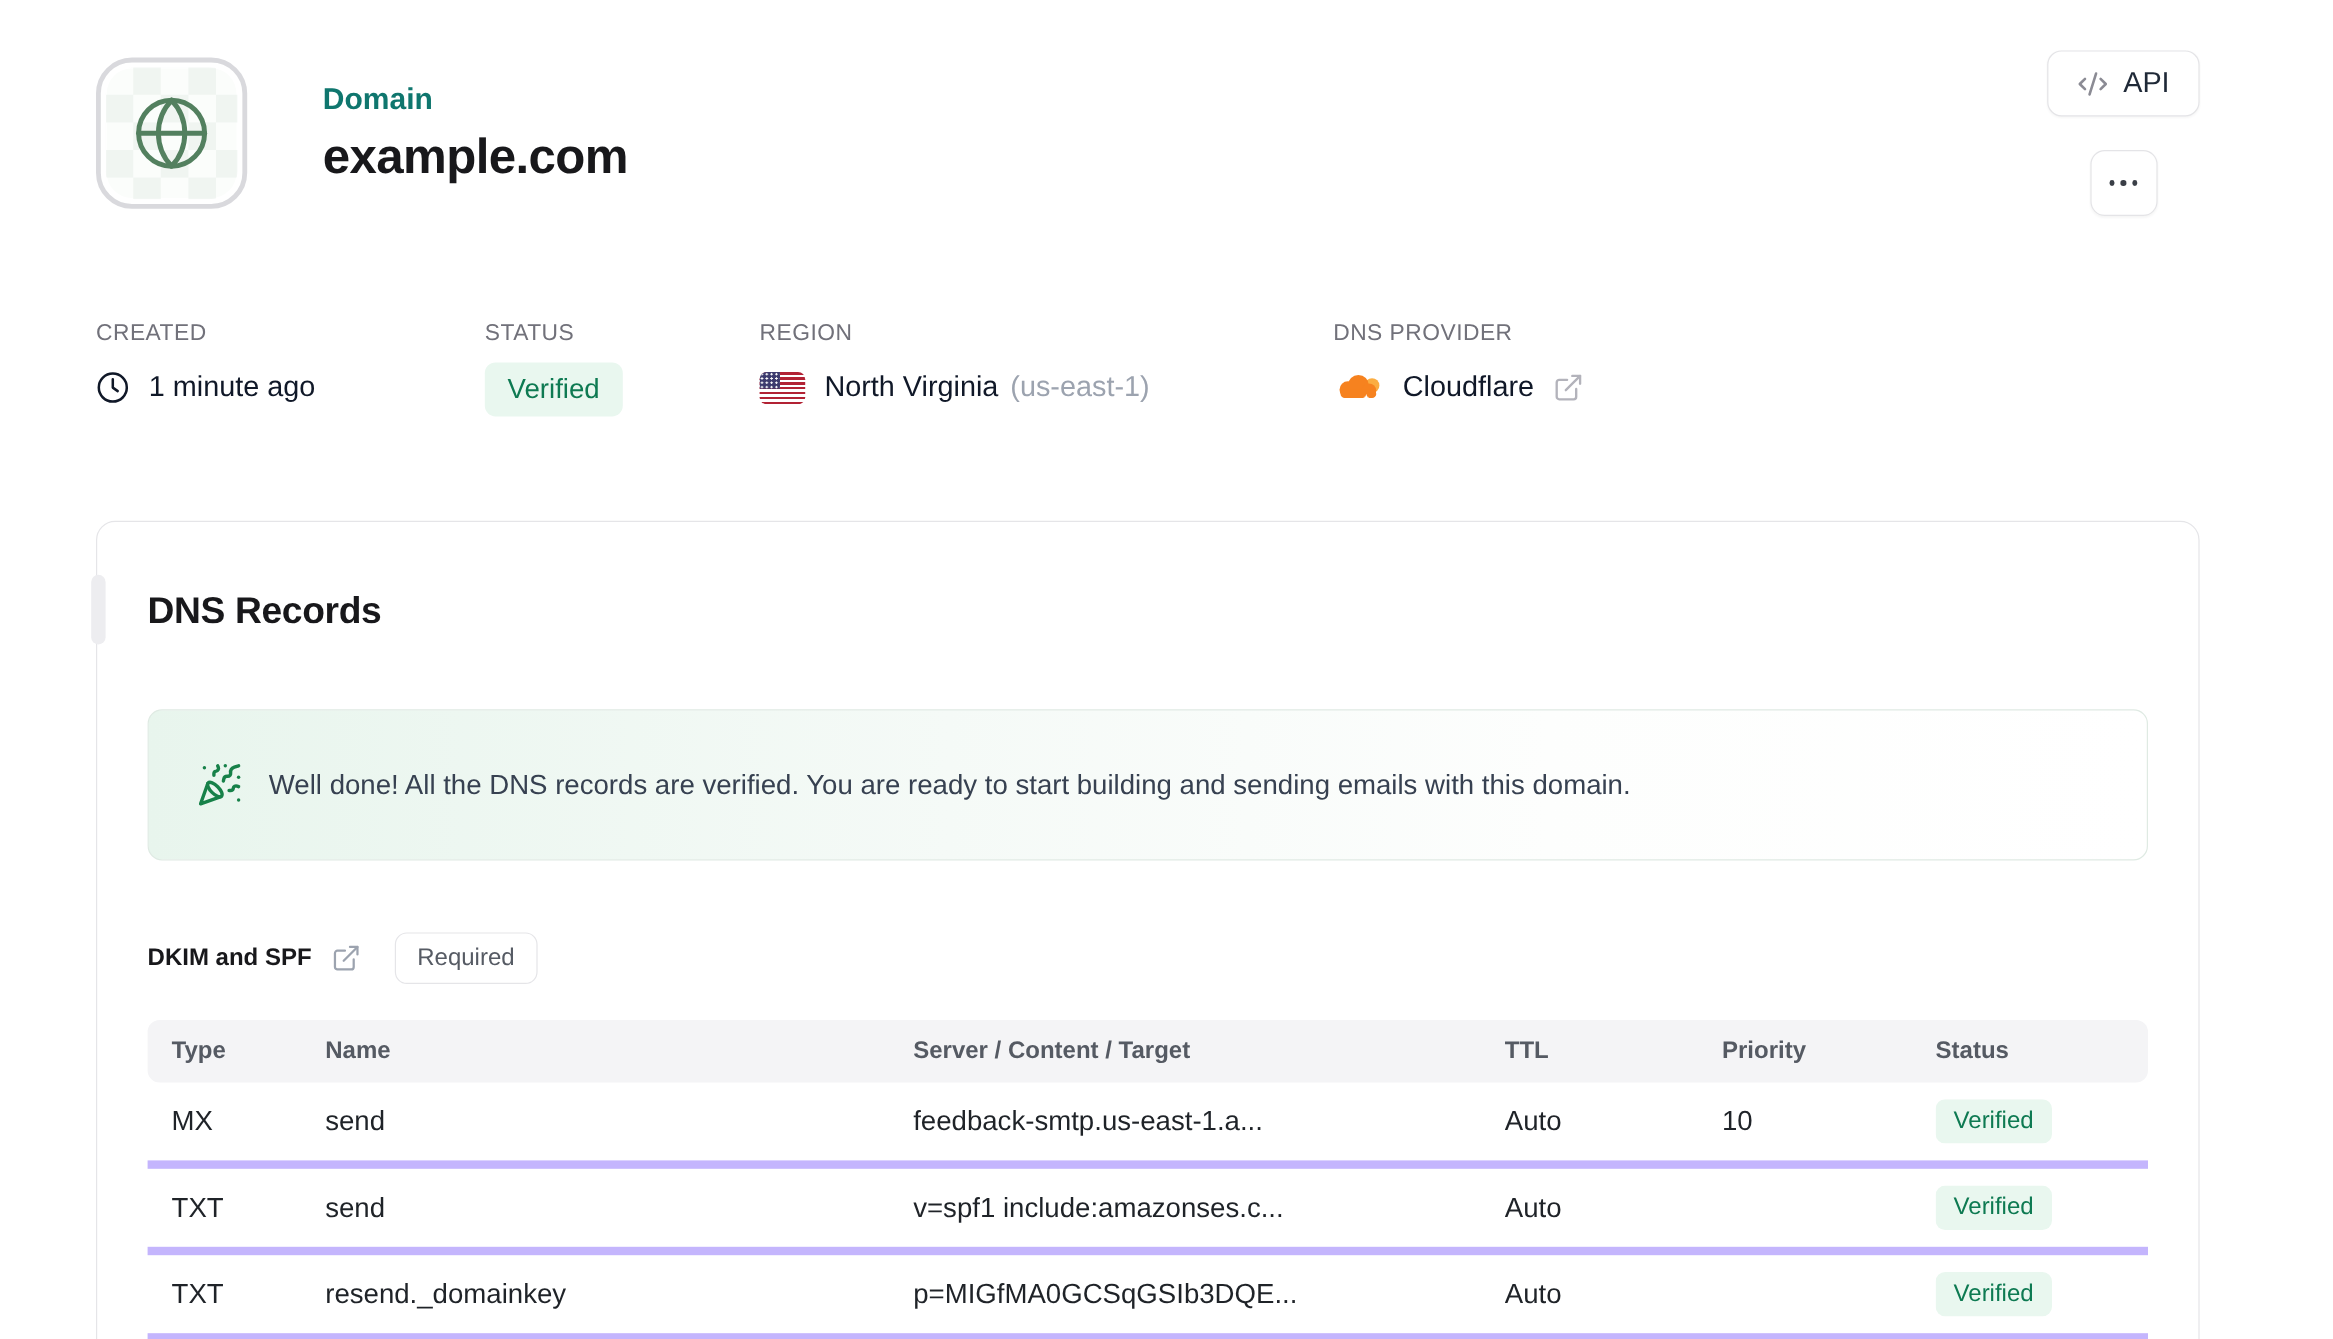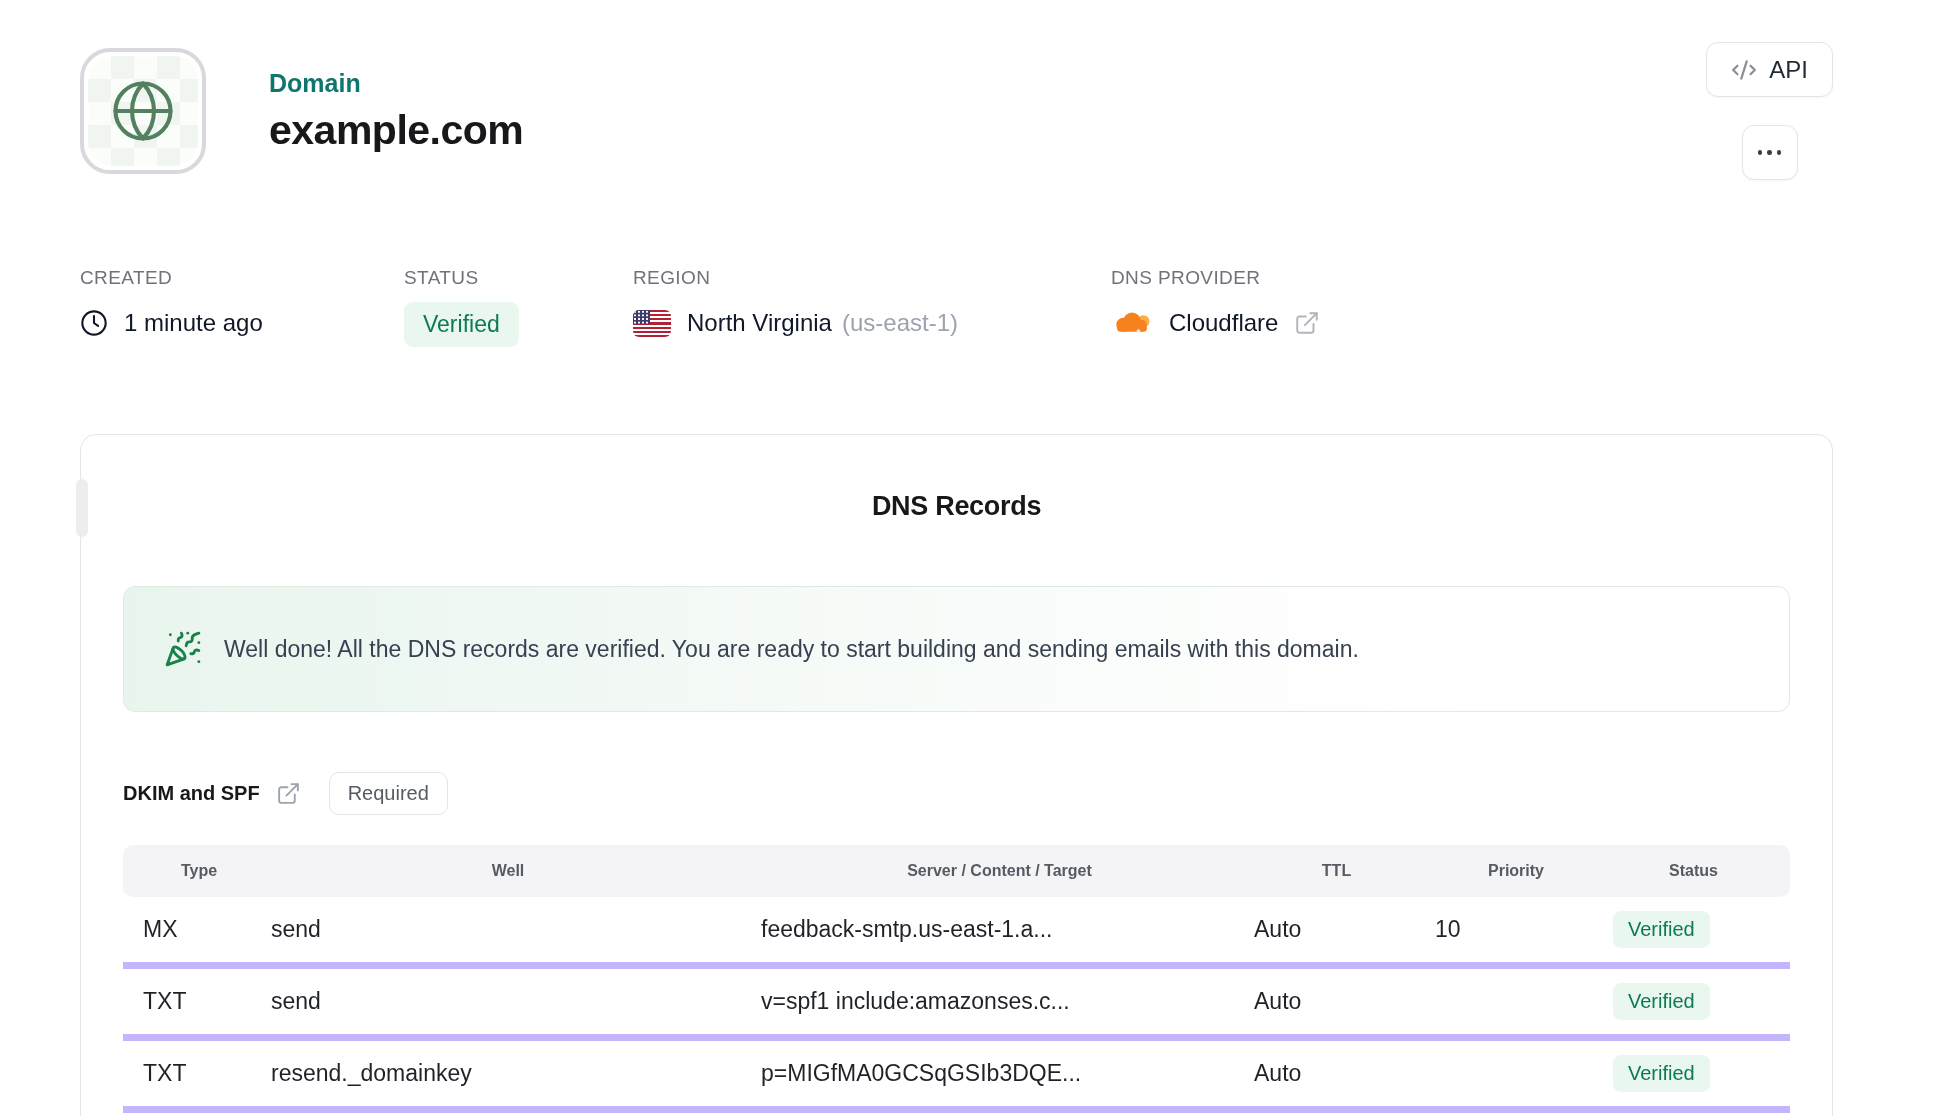--- a/index.html
+++ b/index.html
@@ -43,38 +43,38 @@
   .flag { width:38px; height:27px; border-radius:6px; overflow:hidden; position:relative; flex:0 0 auto;
           background:repeating-linear-gradient(to bottom, #b22234 0 2.1px, #ffffff 2.1px 4.16px); }
   .flag .canton { position:absolute; left:0; top:0; width:17px; height:14.5px; background:#3c3b6e;
           background-image:radial-gradient(#ffffff 0.8px, transparent 0.9px); background-size:4px 3.6px; }
 
   
   .card { position:relative; margin-top:87px; border:1px solid #e5e5e8; border-radius:16px;
           background:#fff; height:780px; padding:56px 42px 0 42px; }
   .card-notch { position:absolute; left:-5px; top:44px; width:12px; height:58px;
           background:#ededf0; border-radius:8px; }
-  .card-title { font-size:27px; font-weight:700; color:#18181b; letter-spacing:-0.3px;text-align:center; }
+  .card-title { font-size:31px; font-weight:700; color:#18181b; letter-spacing:-0.3px; }
 
   .banner { margin-top:64px; height:126px; border:1px solid #dfeae3; border-radius:12px;
           display:flex; align-items:center; gap:22px; padding:0 40px;
           background:linear-gradient(90deg, #e8f5ed 0%, #f5faf7 40%, #fdfefd 70%, #ffffff 100%);
           font-size:23px; color:#374151; }
 
   .section-head { margin-top:60px; display:flex; align-items:center; gap:16px; }
   .section-title { font-size:20px; font-weight:700; color:#18181b; }
   .required-badge { margin-left:12px; font-size:20px; color:#565b64; border:1.5px solid #e5e5e8;
           border-radius:10px; padding:9px 18px; background:#fff; }
 
   
   .table { margin-top:30px; width:100%; }
   .trow, .thead { display:grid; grid-template-columns:128px 490px 493px 181px 178px 1fr;
           align-items:center; padding-left:20px; }
   .thead { height:52px; background:#f4f4f6; border-radius:10px;
-          font-size:16px; font-weight:600; color:#555a63;text-align:center; }
+          font-size:20px; font-weight:600; color:#555a63; }
   .trow { height:72px; border-bottom:7px solid #c4b5fd; font-size:23px; color:#1f2328; }
   .cell { overflow:hidden; white-space:nowrap; text-overflow:ellipsis; padding-right:16px; }
 
   svg { flex:0 0 auto; display:block; }
 </style>
 </head>
 <body>
 
 <div class="page">
 
@@ -186,21 +186,21 @@
         <path d="M15 3h6v6"></path>
           <path d="M10 14 21 3"></path>
           <path d="M18 13v6a2 2 0 0 1-2 2H5a2 2 0 0 1-2-2V8a2 2 0 0 1 2-2h6"></path>
       </svg>
       <span class="required-badge">Required</span>
     </div>
 
     <div class="table">
       <div class="thead">
         <div class="cell">Type</div>
-        <div class="cell">Well</div>
+        <div class="cell">Name</div>
         <div class="cell">Server / Content / Target</div>
         <div class="cell">TTL</div>
         <div class="cell">Priority</div>
         <div class="cell">Status</div>
       </div>
 
       <div class="trow">
         <div class="cell">MX</div>
         <div class="cell">send</div>
         <div class="cell">feedback-smtp.us-east-1.a...</div>

